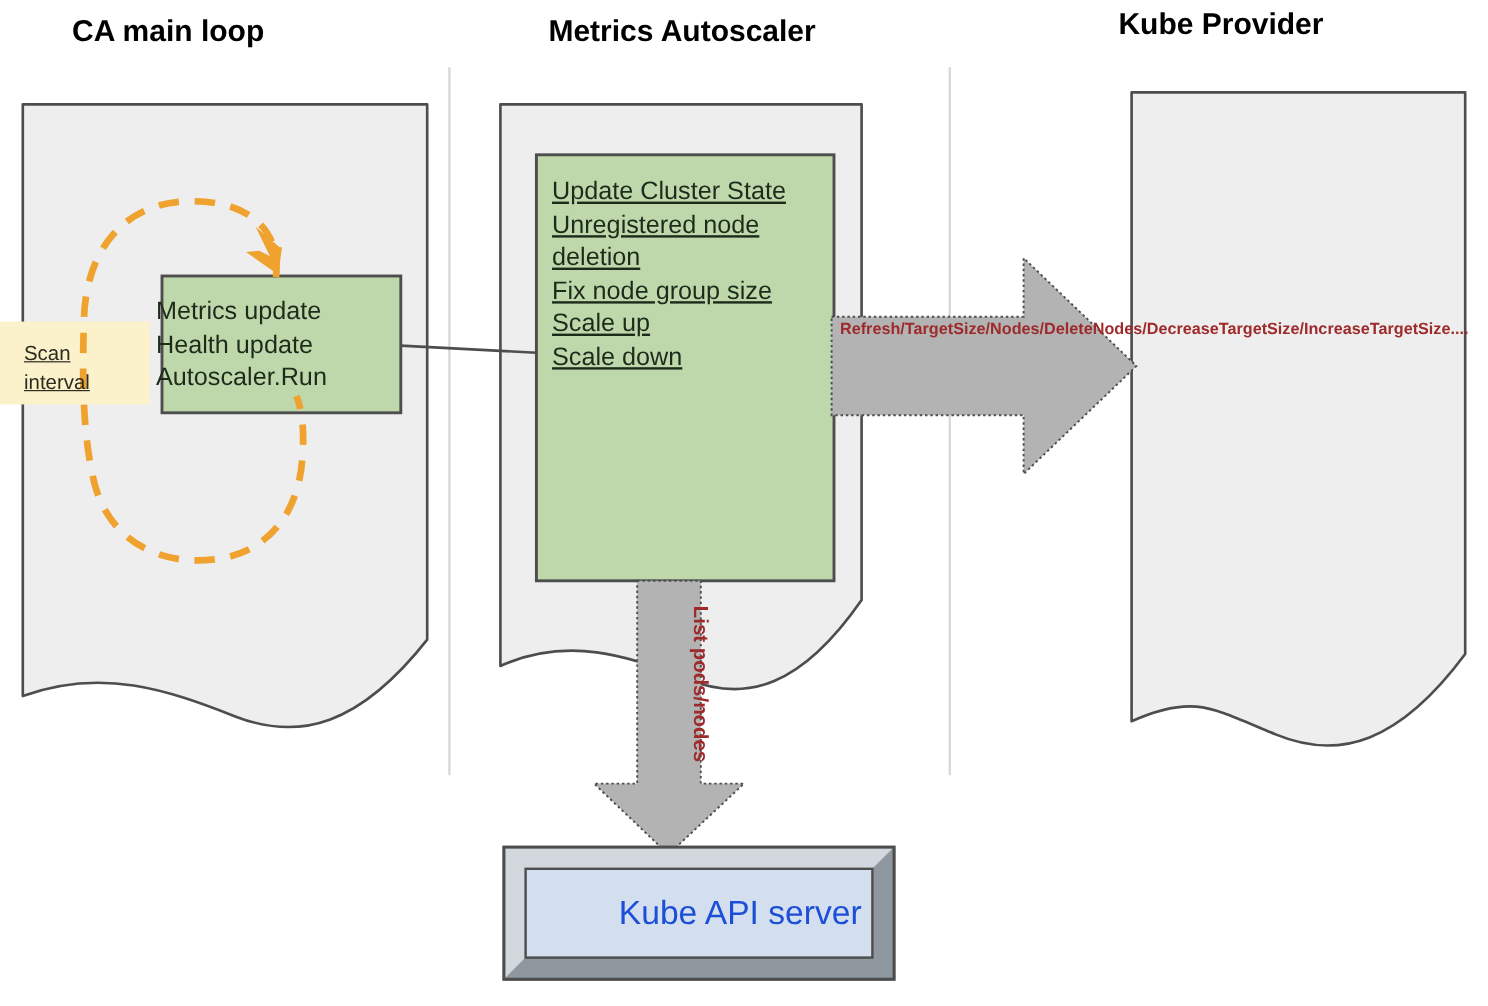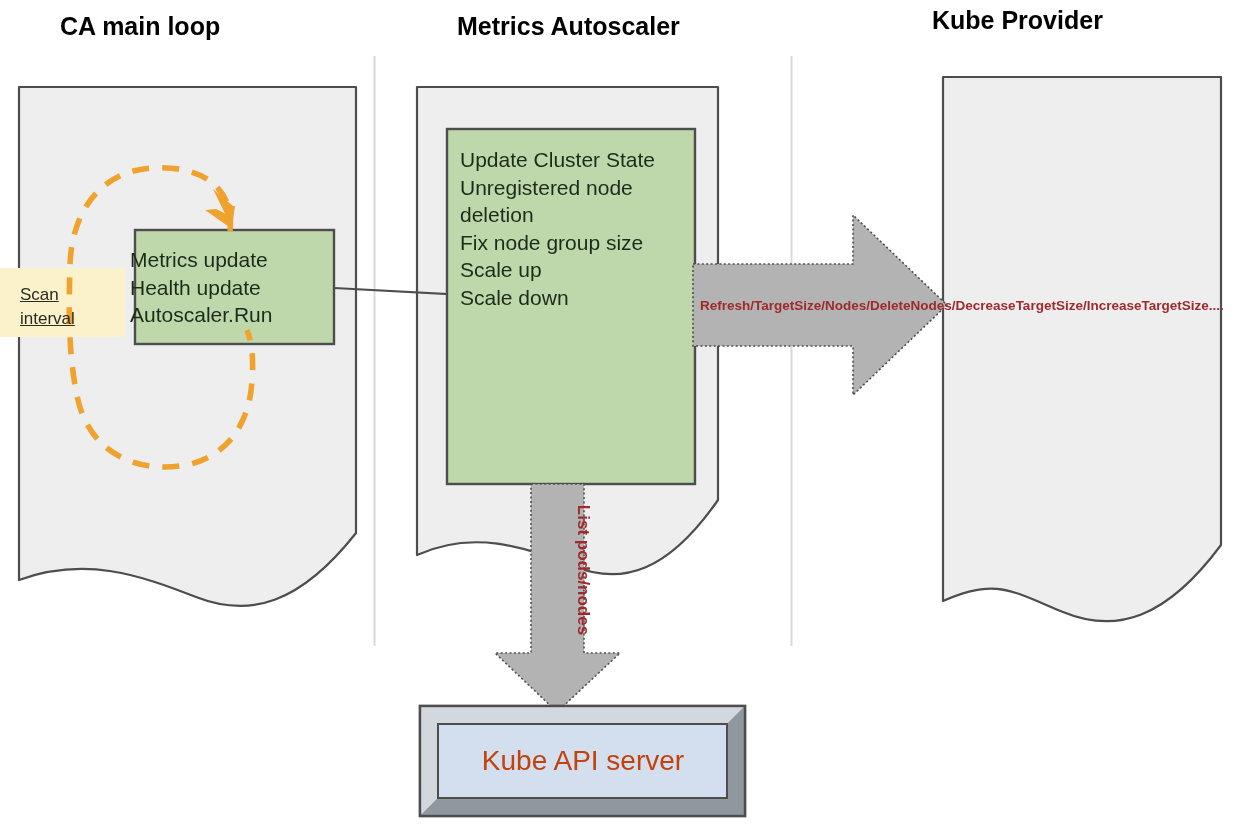--- a/index.html
+++ b/index.html
@@ -47,55 +47,55 @@
   }
   #text-main-loop-box {
     left: 130px;
     top: 246px;
     width: 190px;
   }
   #text-static-box {
     left: 460px;
     top: 146px;
     width: 235px;
+    text-decoration: underline;
   }
   #text-scan-interval {
     position: absolute;
     left: 20px;
     top: 283px;
     width: 100px;
     font-size: 17px;
     line-height: 24px;
     color: #2b2b20;
     white-space: pre-line;
     text-decoration: underline;
   }
   #text-kube-api {
     position: absolute;
     left: 448px;
     top: 745px;
     width: 270px;
     font-size: 28px;
-    color: #c2410c;
-    text-align: center;
+    color: #1d4ed8;
+    text-align: right;
   }
   .arrow-label {
     position: absolute;
     color: #9e2a2b;
     font-weight: bold;
     text-align: center;
   }
   #label-cloud-api {
     left: 700px;
     top: 266px;
     width: 196px;
     font-size: 13.5px;
     line-height: 16.5px;
     white-space: pre-line;
-    margin-top: 32px;
   }
   #label-list-pods {
     left: 498px;
     top: 560px;
     width: 170px;
     font-size: 17px;
     transform: rotate(90deg);
     transform-origin: center center;
     white-space: nowrap;
   }

